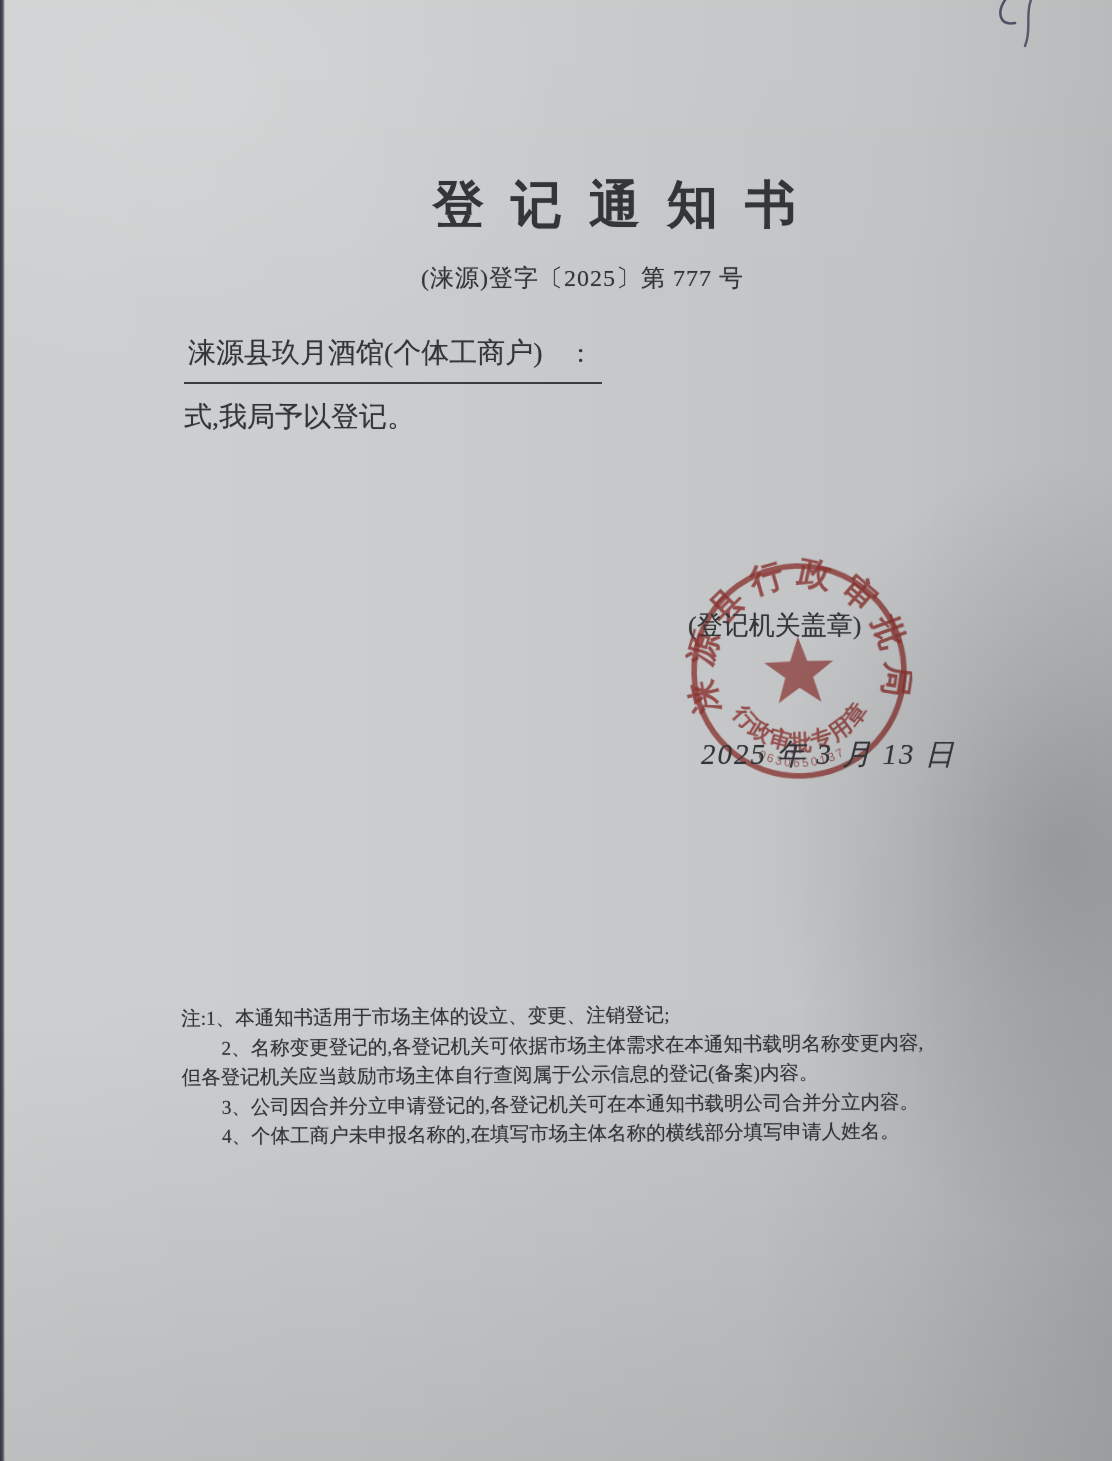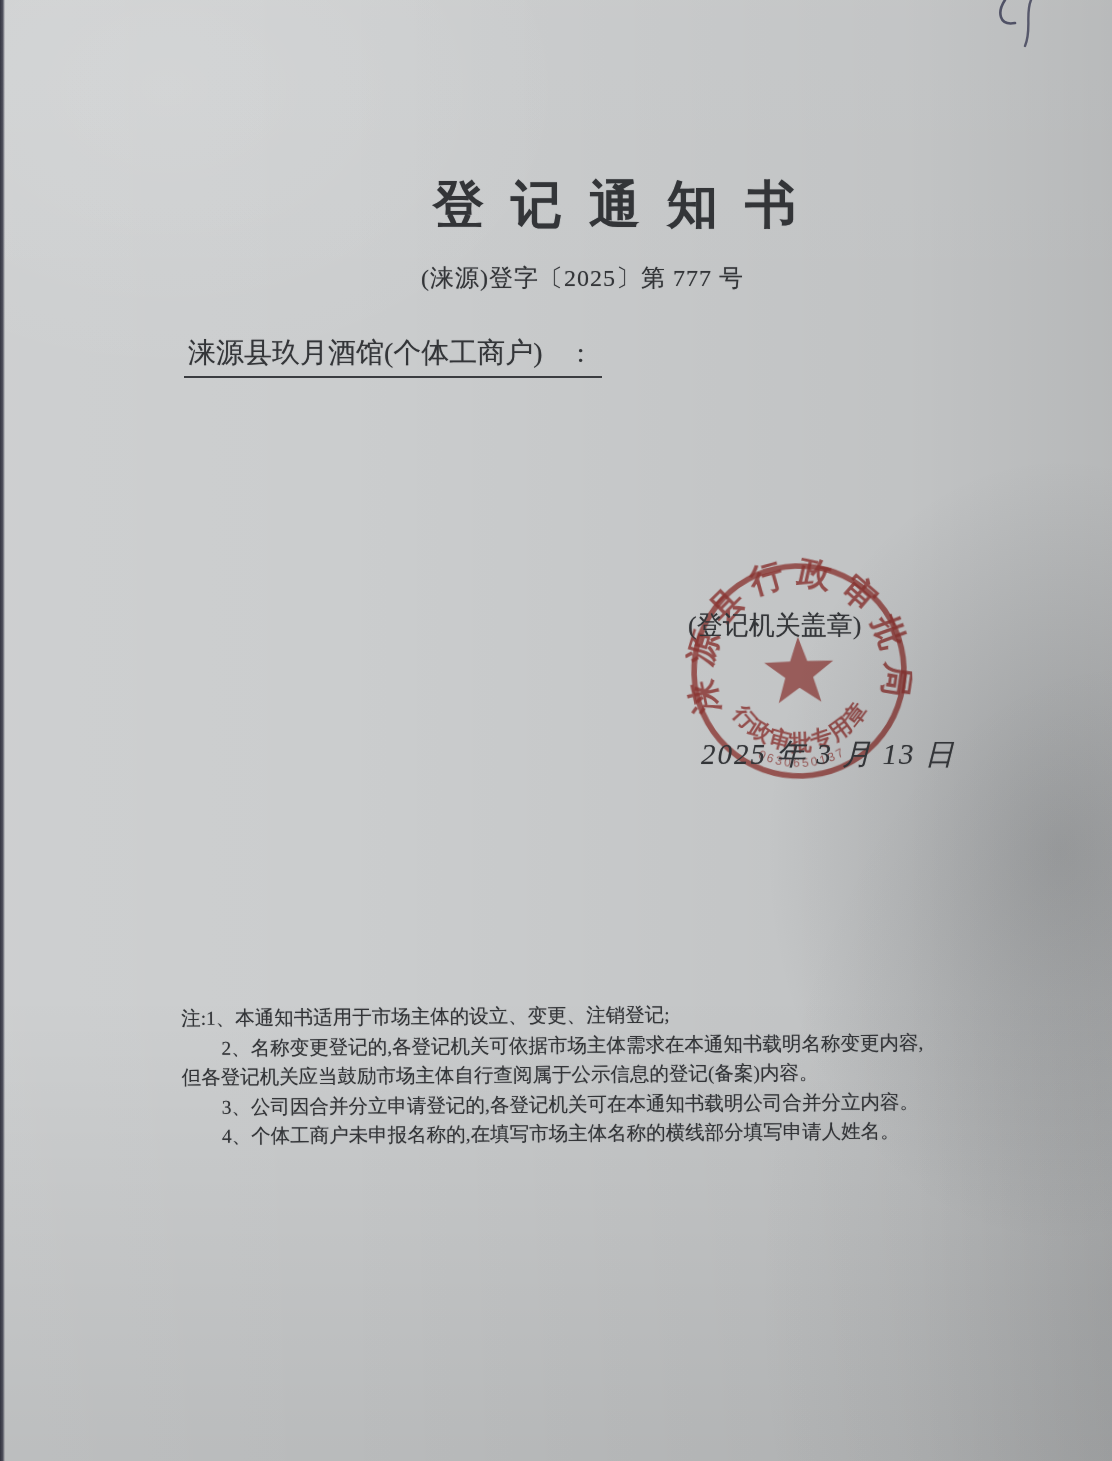--- a/index.html
+++ b/index.html
@@ -32,21 +32,21 @@
     white-space: nowrap; line-height: 1;
   }
   .doc-number {
     position: absolute; left: 421px; top: 262px;
     font-size: 24px; letter-spacing: 1px; white-space: nowrap; text-align: center;
   }
   .recipient {
     position: absolute; left: 184px; top: 334px;
     font-size: 28px; line-height: 38px; white-space: nowrap;
     border-bottom: 2.5px solid #3a3c40;
-    padding: 0 18px 4px 4px;
+    padding: 0 18px 10px 4px;
   }
   .recipient .colon { margin-left: 34px; }
   .body-par { position: absolute; left: 184px; top: 390px; width: 790px;
     font-size: 28px; line-height: 53px; }
   .body-line1 { padding-left: 54px; white-space: nowrap; }
   .blank-underlined {
     display: inline-block;
     border-bottom: 2.5px solid #3a3c40;
     padding: 0 17px 0 17px; margin: 0 2px;
     line-height: 34px;
@@ -89,20 +89,21 @@
 
   <div class="doc-title txt">登记通知书</div>
 
   <div class="doc-number txt">(涞源)登字〔2025〕第 777 号</div>
 
   <div class="recipient txt">
     <span>涞源县玖月酒馆(个体工商户)</span><span class="colon">:</span>
   </div>
 
   <div class="body-par txt">
+    <div class="body-line2">式,我局予以登记。</div>
   </div>
 
   <svg class="seal-svg" viewBox="0 0 224 224">
     <g fill="none" stroke="#b2423e">
       <circle cx="112" cy="112" r="104" stroke-width="5.5" stroke-opacity="0.78"></circle>
     </g>
     <polygon points="112,78 120.5,102.3 146.2,102.9 125.8,118.5 133.2,143.1 112,128.5 90.8,143.1 98.2,118.5 77.8,102.9 103.5,102.3" fill="#b2423e" fill-opacity="0.72"></polygon>
     <defs>
       <path id="arcTop" d="M 36.1 152.3 A 86 86 0 1 1 187.9 152.3"></path>
       <path id="arcBottom" d="M 44.5 151 A 78 78 0 0 0 179.5 151"></path>

